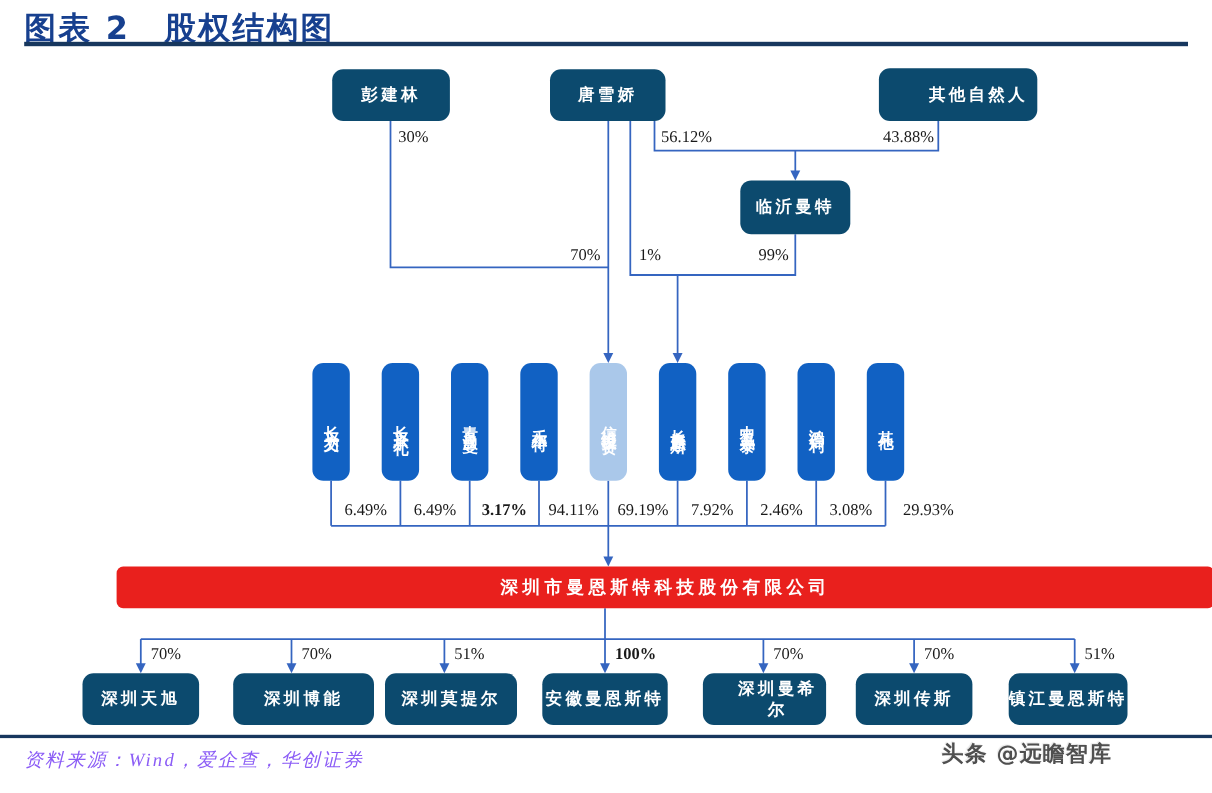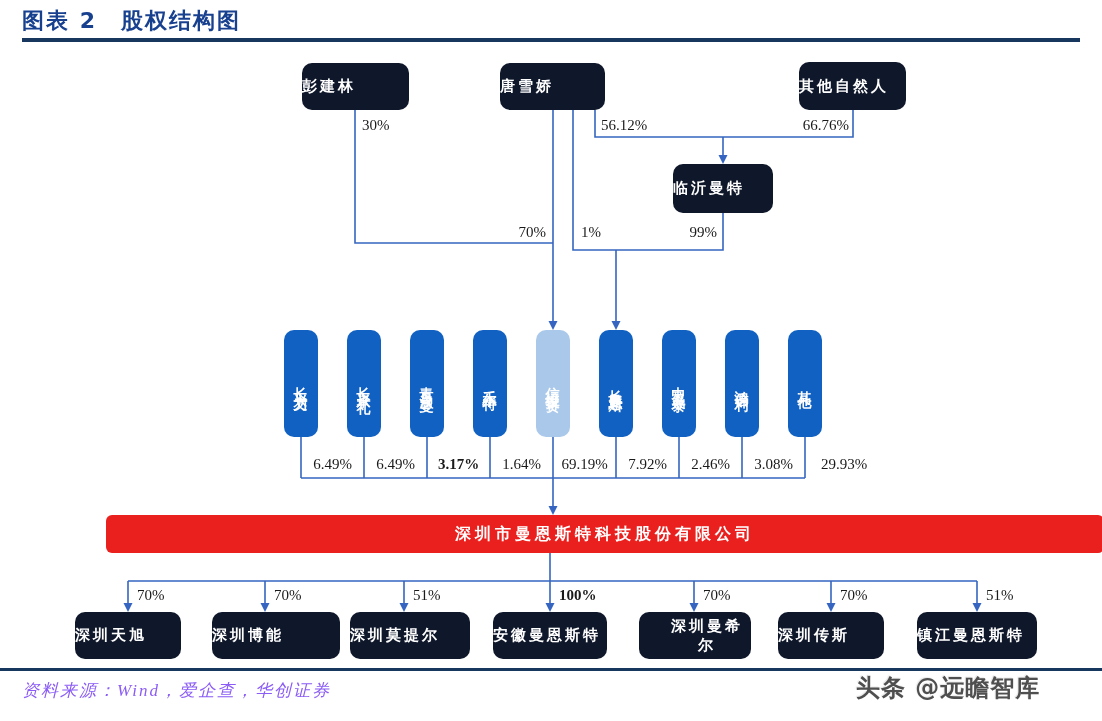--- a/index.html
+++ b/index.html
@@ -1,41 +1,41 @@
 <!DOCTYPE html>
 <html><head>
 <meta charset="utf-8">
 <style>
   html,body{margin:0;padding:0;background:#ffffff;}
   body{width:1102px;height:721px;position:relative;overflow:hidden;
        font-family:"DejaVu Sans","Liberation Sans",sans-serif;}
   .stage{position:absolute;left:0;top:0;width:1102px;height:721px;}
-  .title{position:absolute;left:22px;top:6px;font-size:22px;font-weight:bold;
+  .title{position:absolute;left:22px;top:6px;font-size:29px;font-weight:bold;
          color:#17408f;letter-spacing:2px;}
   .title-rule{position:absolute;left:22px;top:38px;width:1058px;height:4px;background:#17375e;}
   svg.wires{position:absolute;left:0;top:0;width:1102px;height:721px;}
-  .node{position:absolute;background:#0f172a;color:#ffffff;border-radius:10px;
-        display:flex;align-items:center;
+  .node{position:absolute;background:#0c4a6e;color:#ffffff;border-radius:10px;
+        display:flex;align-items:center;justify-content:center;
         font-size:15px;font-weight:bold;letter-spacing:3px;text-align:center;}
   .vnode{position:absolute;background:#1161c3;color:#ffffff;border-radius:10px;
          display:flex;align-items:center;justify-content:center;
          font-size:14px;font-weight:bold;}
   .vnode .vt{writing-mode:vertical-rl;text-orientation:upright;letter-spacing:4px;line-height:1;}
   .vnode.light{background:#aac8ea;}
   .company{position:absolute;left:106px;top:515px;width:998px;height:38px;background:#e9201d;
            border-radius:6px;display:flex;align-items:center;justify-content:center;
            color:#ffffff;font-size:16px;font-weight:bold;letter-spacing:4px;}
   .pct{position:absolute;font-family:"Liberation Serif","DejaVu Serif",serif;
        font-size:15px;color:#1a1a1a;white-space:nowrap;}
   .pct.r{text-align:right;}
   .pct.c{text-align:center;}
   .footer-rule{position:absolute;left:0;top:668px;width:1102px;height:3px;background:#17375e;}
   .source{position:absolute;left:22px;top:679px;font-size:17px;font-style:italic;
           color:#8b5cf6;font-family:"Liberation Serif","DejaVu Serif",serif;letter-spacing:2px;}
-  .watermark{position:absolute;left:856px;top:672px;font-size:24px;font-weight:bold;
+  .watermark{position:absolute;left:856px;top:672px;font-size:20px;font-weight:bold;
              color:#4f4f4f;letter-spacing:1px;
              text-shadow:1px 1px 0 #ffffff,-1px -1px 1px #e8e8e8;}
 </style>
 </head>
 <body>
 
 <div class="stage">
 
   <div class="title">图表 2　股权结构图</div>
   <div class="title-rule"></div>
@@ -91,30 +91,30 @@
       <polygon points="972.5,603 981.5,603 977,612"></polygon>
     </g>
   </svg>
 
   <div class="node" style="left:302px;top:63px;width:107px;height:47px;">
     <span>彭建林</span>
   </div>
   <div class="node" style="left:500px;top:63px;width:105px;height:47px;">
     <span>唐雪娇</span>
   </div>
-  <div class="node" style="left:799px;top:62px;width:107px;height:48px;">
+  <div class="node" style="left:799px;top:62px;width:107px;height:48px;padding-left:37px;">
     <span>其他自然人</span>
   </div>
   <div class="node" style="left:673px;top:164px;width:100px;height:49px;">
     <span>临沂曼特</span>
   </div>
 
   <div class="pct" style="left:362px;top:117px;">30%</div>
   <div class="pct" style="left:601px;top:117px;">56.12%</div>
-  <div class="pct r" style="left:780px;top:117px;width:69px;">66.76%</div>
+  <div class="pct r" style="left:780px;top:117px;width:69px;">43.88%</div>
   <div class="pct r" style="left:480px;top:224px;width:66px;">70%</div>
   <div class="pct" style="left:581px;top:224px;">1%</div>
   <div class="pct r" style="left:660px;top:224px;width:57px;">99%</div>
 
   <div class="vnode" style="left:284px;top:330px;width:34px;height:107px;">
     <span class="vt">长兴文刀</span>
   </div>
   <div class="vnode" style="left:347px;top:330px;width:34px;height:107px;">
     <span class="vt">长兴承礼</span>
   </div>
@@ -136,21 +136,21 @@
   <div class="vnode" style="left:725px;top:330px;width:34px;height:107px;">
     <span class="vt">鸿信利</span>
   </div>
   <div class="vnode" style="left:788px;top:330px;width:34px;height:107px;">
     <span class="vt">其他</span>
   </div>
 
   <div class="pct c" style="left:301px;top:456px;width:63px;">6.49%</div>
   <div class="pct c" style="left:364px;top:456px;width:63px;">6.49%</div>
   <div class="pct c" style="left:427px;top:456px;width:63px;font-weight:bold;">3.17%</div>
-  <div class="pct c" style="left:490px;top:456px;width:63px;">1.64%</div>
+  <div class="pct c" style="left:490px;top:456px;width:63px;">94.11%</div>
   <div class="pct c" style="left:553px;top:456px;width:63px;">69.19%</div>
   <div class="pct c" style="left:616px;top:456px;width:63px;">7.92%</div>
   <div class="pct c" style="left:679px;top:456px;width:63px;">2.46%</div>
   <div class="pct c" style="left:742px;top:456px;width:63px;">3.08%</div>
   <div class="pct c" style="left:807px;top:456px;width:74px;">29.93%</div>
 
   <div class="company">
     <span>深圳市曼恩斯特科技股份有限公司</span>
   </div>
 
@@ -173,21 +173,21 @@
   </div>
   <div class="node" style="left:493px;top:612px;width:114px;height:47px;">
     <span>安徽曼恩斯特</span>
   </div>
   <div class="node" style="left:639px;top:612px;width:88px;height:47px;padding-left:24px;">
     <span>深圳曼希尔</span>
   </div>
   <div class="node" style="left:778px;top:612px;width:106px;height:47px;">
     <span>深圳传斯</span>
   </div>
-  <div class="node" style="left:917px;top:612px;width:120px;height:47px;">
+  <div class="node" style="left:917px;top:612px;width:108px;height:47px;">
     <span>镇江曼恩斯特</span>
   </div>
 
   <div class="footer-rule"></div>
   <div class="source">资料来源：Wind，爱企查，华创证券</div>
   <div class="watermark">头条 @远瞻智库</div>
 
 </div>
 
 </body></html>

